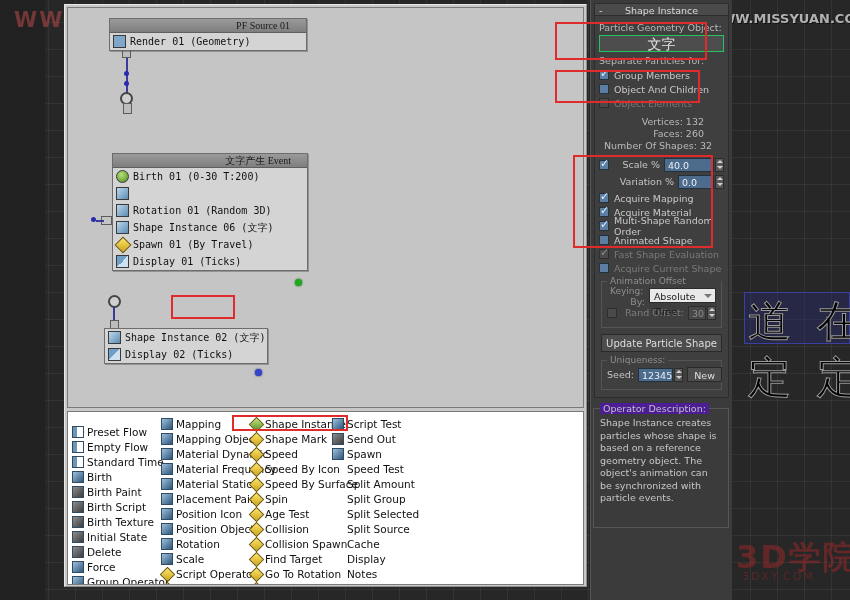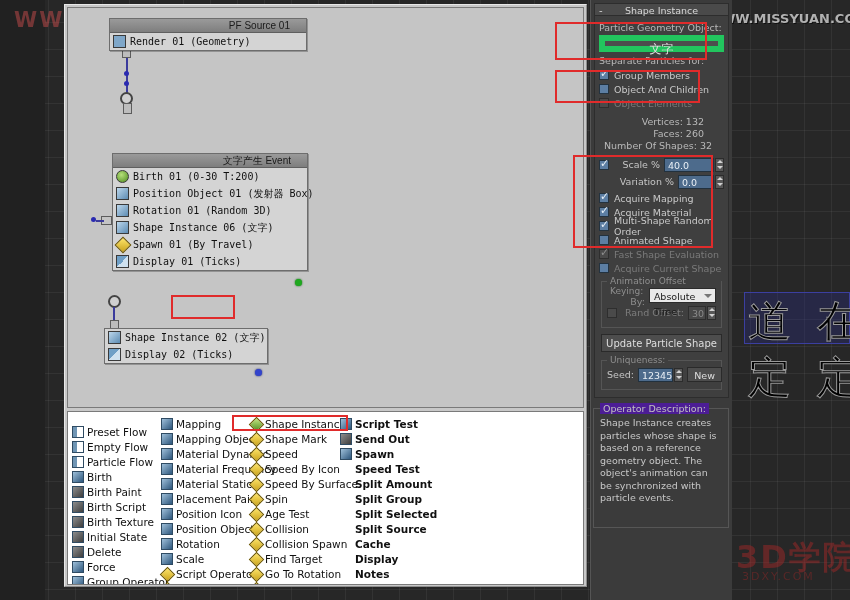--- a/index.html
+++ b/index.html
@@ -111,21 +111,21 @@
     background:#d4d4d4;
     border:1px solid #6d6d6d;
     box-shadow:1px 1px 0 rgba(0,0,0,.25);
     font-family:"DejaVu Sans Mono","Liberation Mono",monospace;
   }
   .node-title {
     height:14px; line-height:14px;
     background:linear-gradient(to bottom,#9a9a9a,#7e7e7e);
     color:#1a1a1a;
     font-size:10px;
-    font-family:Liberation Sans, sans-serif;
+    font-family:Liberation Serif, serif;
     text-align:right;
     padding-right:16px;
     position:relative;
     border-bottom:1px solid #5f5f5f;
   }
   .op-row {
     height:17px; display:flex; align-items:center;
     padding-left:3px;
     font-size:10px; color:#101010;
     position:relative;
@@ -230,22 +230,22 @@
   .rollout-head .minus {
     position:absolute; left:4px; top:0; font-size:10px; color:#cfcfcf;
   }
   .rollout-body {
     margin:0 3px; padding:3px 4px 4px 4px;
     background:#3f3f3f; border:1px solid #2d2d2d; border-top:none;
   }
   .lbl { color:#b8b8b8; font-size:9.5px; display:block; margin:3px 0 2px; }
   .pickbtn {
     height:17px; line-height:17px; text-align:center;
-    background:#4d4d4d; border:6px solid #22c55e;
-    color:#e3e3e3; font-size:12px;
+    background:#4d4d4d; border:1px solid #22c55e;
+    color:#e3e3e3; font-size:14px;
     margin-bottom:2px;
   }
   .chkrow { display:flex; align-items:center; height:14px; }
   .chk {
     width:10px;height:10px;margin-right:5px;flex:0 0 10px;
     background:#5c7ea3; border:1px solid #23323f;
     position:relative;
   }
   .chk.on:after{
     content:"\2713"; position:absolute; left:0px; top:-3px;
@@ -357,21 +357,20 @@
       </div>
 
       <div class="node" style="left:44px; top:97px; width:196px;margin-top:48px;">
         <div class="node-title">文字产生 Event</div>
         <div class="op-row">
           <span class="op-ico green"></span>
           <span class="op-label">Birth 01  (0-30 T:200)</span>
         </div>
         <div class="op-row">
           <span class="op-ico blue"></span>
-          <span class="op-label">Position Object 01  (发射器 Box)</span>
         </div>
         <div class="op-row">
           <span class="op-ico blue"></span>
           <span class="op-label">Rotation 01  (Random 3D)</span>
         </div>
         <div class="op-row">
           <span class="op-ico blue"></span>
           <span class="op-label">Shape Instance 06  (文字)</span>
         </div>
         <div class="op-row">
@@ -413,21 +412,21 @@
           <div class="depot-item">
             <span class="d-ico flow"></span>
             <span>Preset Flow</span>
           </div>
           <div class="depot-item">
             <span class="d-ico flow"></span>
             <span>Empty Flow</span>
           </div>
           <div class="depot-item">
             <span class="d-ico flow"></span>
-            <span>Particle Flow</span>
+            <span>Standard Time</span>
           </div>
           <div class="depot-item">
             <span class="d-ico navy"></span>
             <span>Birth</span>
           </div>
           <div class="depot-item">
             <span class="d-ico dark"></span>
             <span>Birth Paint</span>
           </div>
           <div class="depot-item">
@@ -552,21 +551,21 @@
           </div>
           <div class="depot-item">
             <span class="d-ico diamond"></span>
             <span>Go To Rotation</span>
           </div>
           <div class="depot-item">
             <span class="d-ico diamond"></span>
             <span>Lock/Bond</span>
           </div>
         </div>
-      <div class="depot-col" id="col3" style="left:272px;font-weight:bold;">
+      <div class="depot-col" id="col3" style="left:264px;">
           <div class="depot-item">
             <span class="d-ico navy"></span>
             <span>Script Test</span>
           </div>
           <div class="depot-item">
             <span class="d-ico dark"></span>
             <span>Send Out</span>
           </div>
           <div class="depot-item">
             <span class="d-ico navy"></span>

